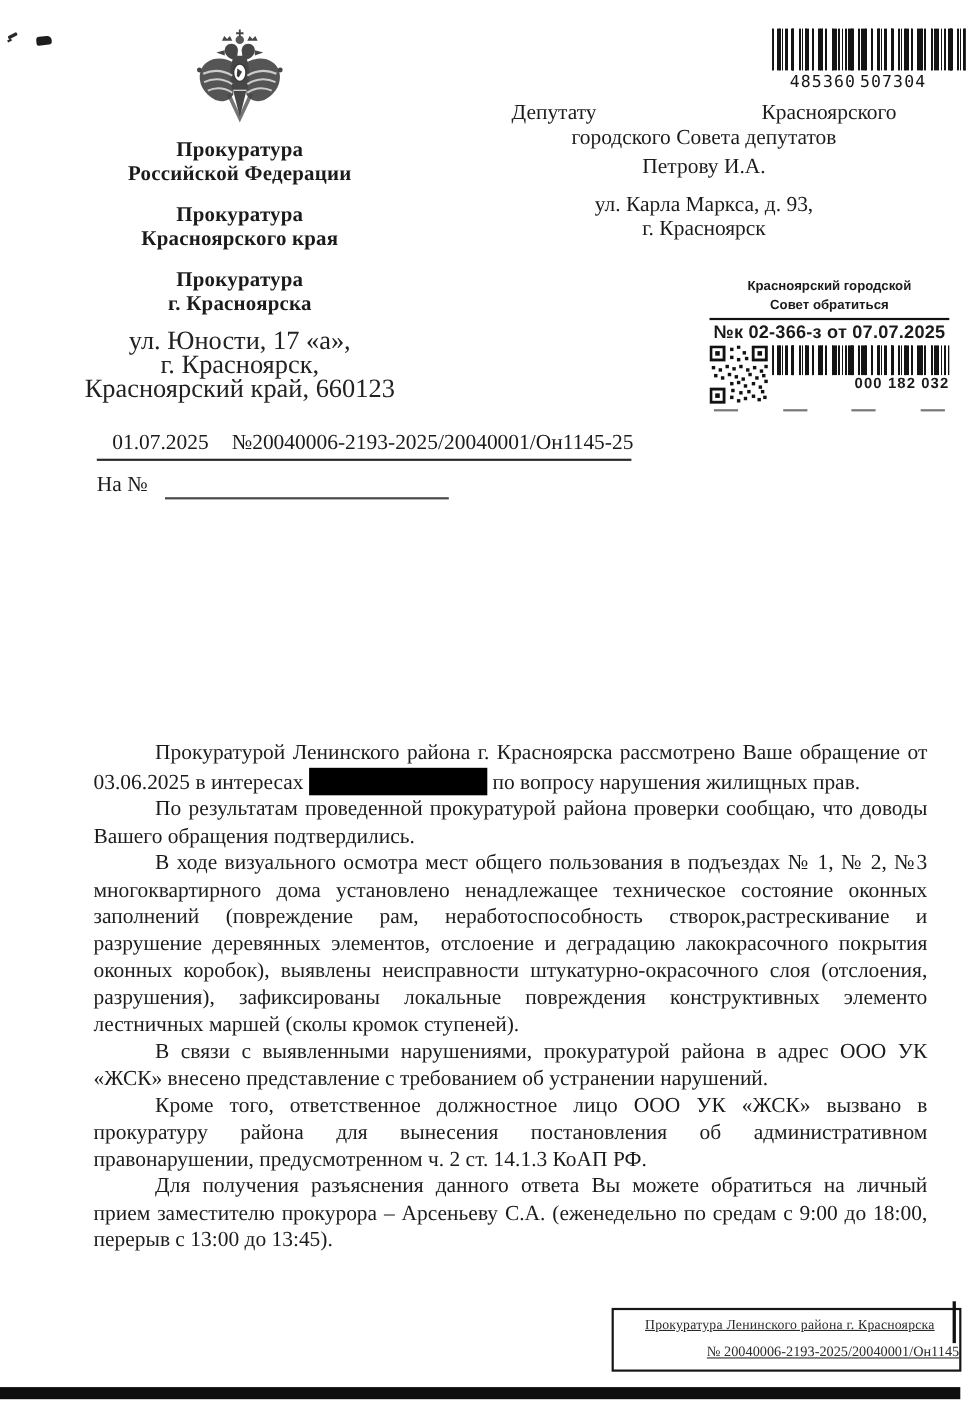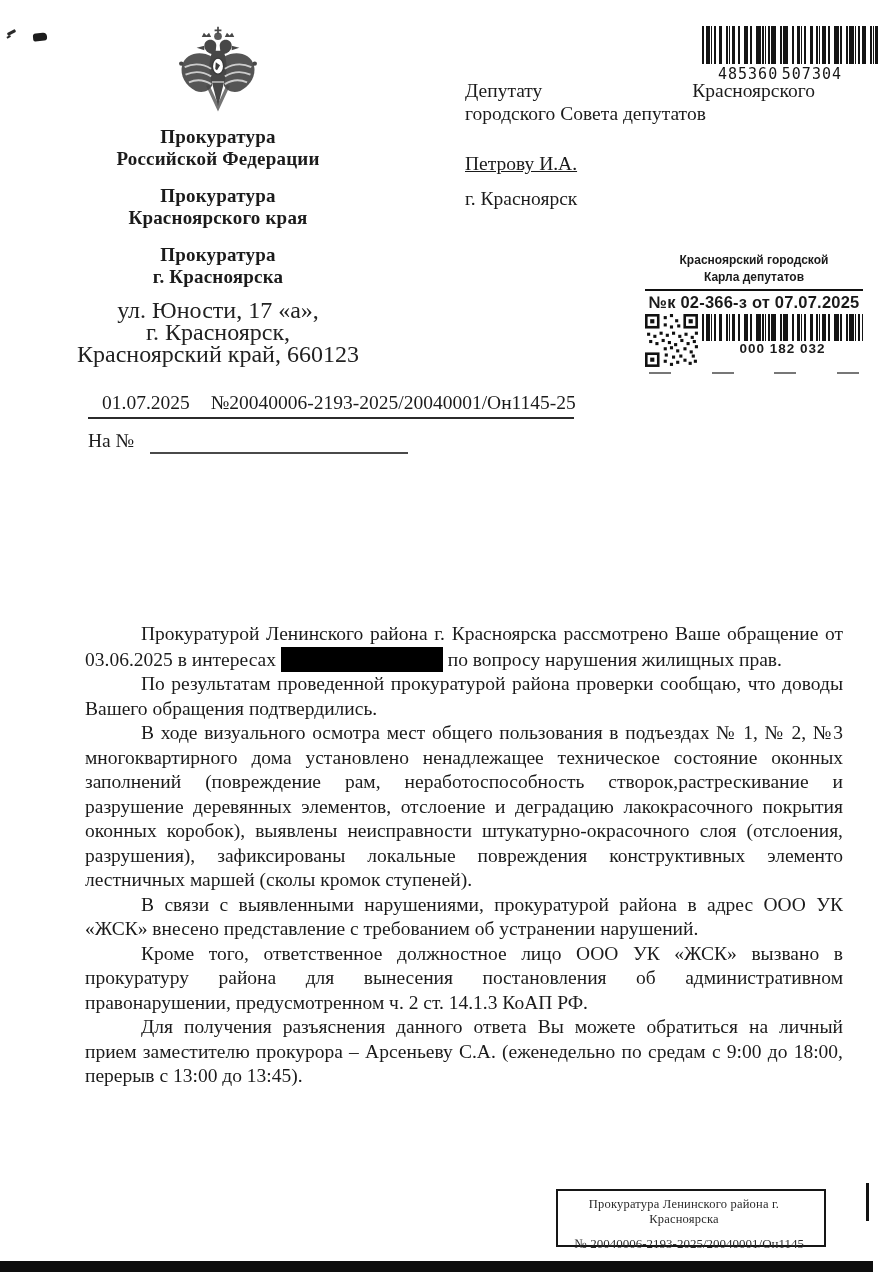--- a/index.html
+++ b/index.html
@@ -34,56 +34,56 @@
     background:
       repeating-linear-gradient(90deg,#141414 0 2px,rgba(0,0,0,0) 2px 6px),
       repeating-linear-gradient(90deg,#141414 0 1px,rgba(0,0,0,0) 1px 9px),
       repeating-linear-gradient(90deg,rgba(0,0,0,0) 0 4px,#141414 4px 7px,rgba(0,0,0,0) 7px 13px);
   }
   .top-barcode .bars { width:180px; height:38px; }
   .top-barcode .nums { display:flex; justify-content:space-between; padding:1px 16px 0 16px;
     font-family:"DejaVu Sans Mono", monospace; font-size:15px; color:#161616; letter-spacing:1px; }
 
   
-  .recipient { position:absolute; left:465px; top:80px; width:350px; font-size:19.5px; line-height:22.5px; }
+  .recipient { position:absolute; left:465px; top:92px; width:350px; font-size:19.5px; line-height:22.5px;text-align:center; }
   .recipient .split { display:flex; justify-content:space-between; }
-  .recipient .name { margin-top:28px;text-decoration:underline; }
+  .recipient .name { margin-top:4px; }
   .recipient .addr { margin-top:12px; }
 
   
   .council-stamp { position:absolute; left:645px; top:252px; width:218px;
     font-family:"Liberation Sans", sans-serif; color:#1a1a1a; text-align:center; }
   .cs-org { font-size:12px; line-height:17px; font-weight:700; }
   .cs-rule { border-bottom:2.5px solid #111; margin-top:3px; }
   .cs-reg { font-size:16.5px; font-weight:700; margin-top:2px; letter-spacing:.2px; white-space:nowrap; }
   .cs-row { display:flex; margin-top:2px; align-items:flex-start; }
   .cs-qr { width:54px; height:54px; flex:0 0 auto; }
   .cs-right { flex:1; padding-left:3px; }
   .cs-right .bars { width:100%; height:27px; }
-  .cs-num { font-size:13.5px; font-weight:700; margin-top:0; letter-spacing:1px; }
+  .cs-num { font-size:13.5px; font-weight:700; margin-top:0; letter-spacing:1px;text-align:right; }
   .cs-dashes { display:flex; justify-content:space-between; margin-top:4px; padding:0 4px; }
   .cs-dashes i { display:block; width:22px; height:2px; background:#777; }
 
   
   .ref-line { position:absolute; left:88px; top:392px; width:486px;
     border-bottom:2px solid #2b2b2b; padding:0 0 3px 14px;
     font-size:19.5px; white-space:nowrap; }
   .ref-line .num { margin-left:16px; }
   .reply-line { position:absolute; left:88px; top:430px; font-size:19.5px; }
   .reply-underline { position:absolute; left:150px; top:452px; width:258px; height:2px; background:#4a4a4a; }
 
   
-  .body-text { position:absolute; left:85px; top:622px; width:758px;
+  .body-text { position:absolute; left:85px; top:673px; width:758px;
     font-size:19.5px; line-height:24.5px; text-align:justify; }
   .body-text p { text-indent:56px; margin:0; }
   .redacted { display:inline-block; width:162px; height:25px; background:#000; vertical-align:-6px; }
 
   
-  .footer-stamp { position:absolute; left:556px; top:1189px; width:270px; height:58px;
-    border:2px solid #161616; padding:6px 20px 0 6px; color:#2a2a2a; }
+  .footer-stamp { position:absolute; left:556px; top:1189px; width:318px; height:58px;
+    border:2px solid #161616; padding:6px 0 0 6px; color:#2a2a2a;text-decoration:underline; }
   .fs-line1 { font-size:12.5px; text-align:center; letter-spacing:.2px; }
   .fs-line2 { font-size:13px; text-align:right; margin-top:9px; white-space:nowrap; overflow:hidden; }
 </style>
 </head>
 <body>
 
 <div id="page">
 
   <div class="speck-a"></div>
   <div class="speck-b"></div>
@@ -147,28 +147,29 @@
   </div>
 
   <div class="recipient">
     <div class="split">
       <span>Депутату</span>
       <span>Красноярского</span>
     </div>
     <div>городского Совета депутатов</div>
     <div class="name">Петрову И.А.</div>
     <div class="addr">
+      <div>ул. Карла Маркса, д. 93,</div>
       <div>г. Красноярск</div>
     </div>
   </div>
 
   <div class="council-stamp">
     <div class="cs-org">
       <div>Красноярский городской</div>
-      <div>Карла депутатов</div>
+      <div>Совет обратиться</div>
     </div>
     <div class="cs-rule"></div>
     <div class="cs-reg">№к 02-366-з от 07.07.2025</div>
     <div class="cs-row">
       <svg class="cs-qr" viewBox="0 0 52 52">
         <g fill="#111">
           <rect x="0" y="0" width="14" height="14"></rect>
             <rect x="37" y="0" width="14" height="14"></rect>
             <rect x="0" y="37" width="14" height="14"></rect>
           <rect x="2.5" y="2.5" width="9" height="9" fill="#fff"></rect>

